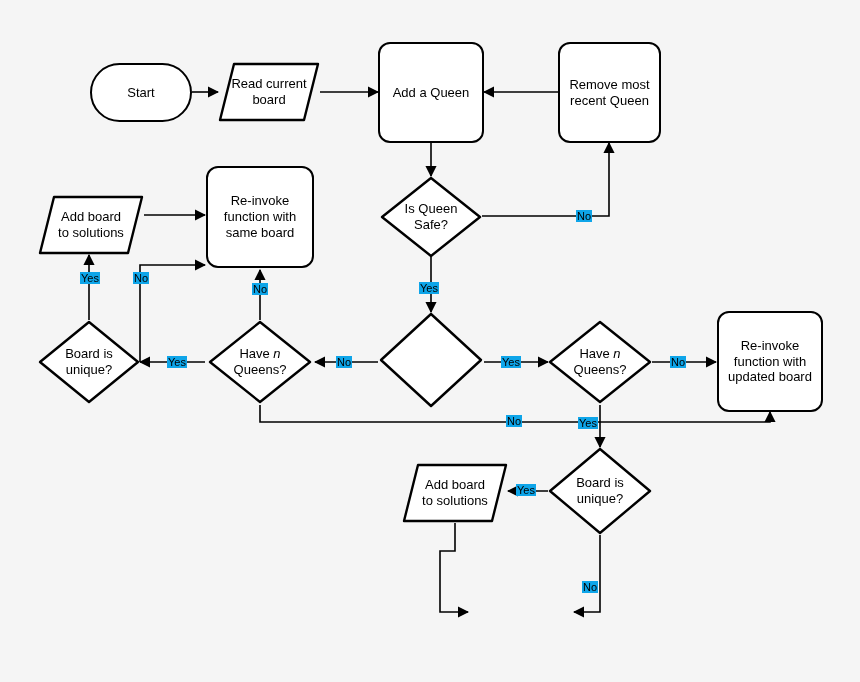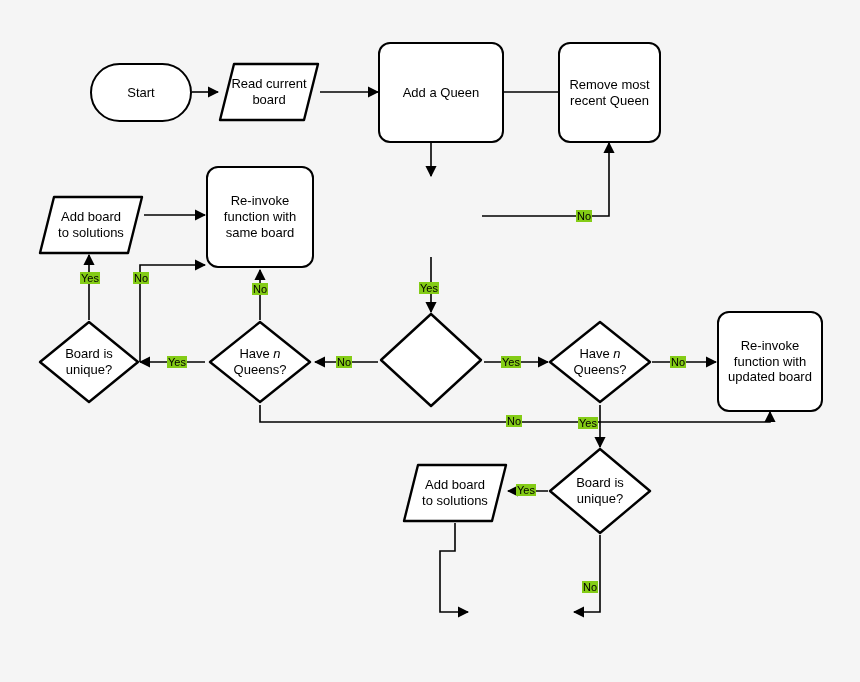--- a/index.html
+++ b/index.html
@@ -56,21 +56,21 @@
     position: absolute;
     left: 0; top: 0;
     width: 100%; height: 100%;
     z-index: 1;
   }
   .edge-label {
     position: absolute;
     font-family: "Liberation Sans", sans-serif;
     font-size: 11px;
     color: #000;
-    background: #84cc16;
+    background: #0ea5e9;
     padding: 0 1px;
     line-height: 1.1;
     z-index: 5;
     white-space: nowrap;
   }
   .ital { font-style: italic; }
 </style>
 </head>
 <body>
 
@@ -129,29 +129,36 @@
   </div>
 
   <div class="node n-para" style="left:218px; top:62px; width:102px; height:60px;">
     <svg class="para-shape" viewBox="0 0 102 60" preserveAspectRatio="none">
       <polygon points="16,2 100,2 86,58 2,58" fill="#fff" stroke="#000" stroke-width="2.4" stroke-linejoin="round" vector-effect="non-scaling-stroke"></polygon>
     </svg>
     <span class="lbl">Read current
 board</span>
   </div>
 
-  <div class="node n-box" style="left:378px; top:42px; width:126px; height:101px;">
+  <div class="node n-box" style="left:378px; top:42px; width:106px; height:101px;">
     <span class="lbl">Add a Queen</span>
   </div>
 
   <div class="node n-box" style="left:558px; top:42px; width:103px; height:101px;">
     <span class="lbl">Remove most
 recent Queen</span>
   </div>
 
+  <div class="node n-diam" style="left:380px; top:176px; width:102px; height:82px;">
+    <svg class="diam-shape" viewBox="0 0 102 82" preserveAspectRatio="none">
+      <polygon points="51,2 100,41 51,80 2,41" fill="#fff" stroke="#000" stroke-width="2.4" stroke-linejoin="round" vector-effect="non-scaling-stroke"></polygon>
+    </svg>
+    <span class="lbl">Is Queen
+Safe?</span>
+  </div>
 
   <div class="node n-para" style="left:38px; top:195px; width:106px; height:60px;">
     <svg class="para-shape" viewBox="0 0 106 60" preserveAspectRatio="none">
       <polygon points="16,2 104,2 90,58 2,58" fill="#fff" stroke="#000" stroke-width="2.4" stroke-linejoin="round" vector-effect="non-scaling-stroke"></polygon>
     </svg>
     <span class="lbl">Add board
 to solutions</span>
   </div>
 
   <div class="node n-box" style="left:206px; top:166px; width:108px; height:102px;">

